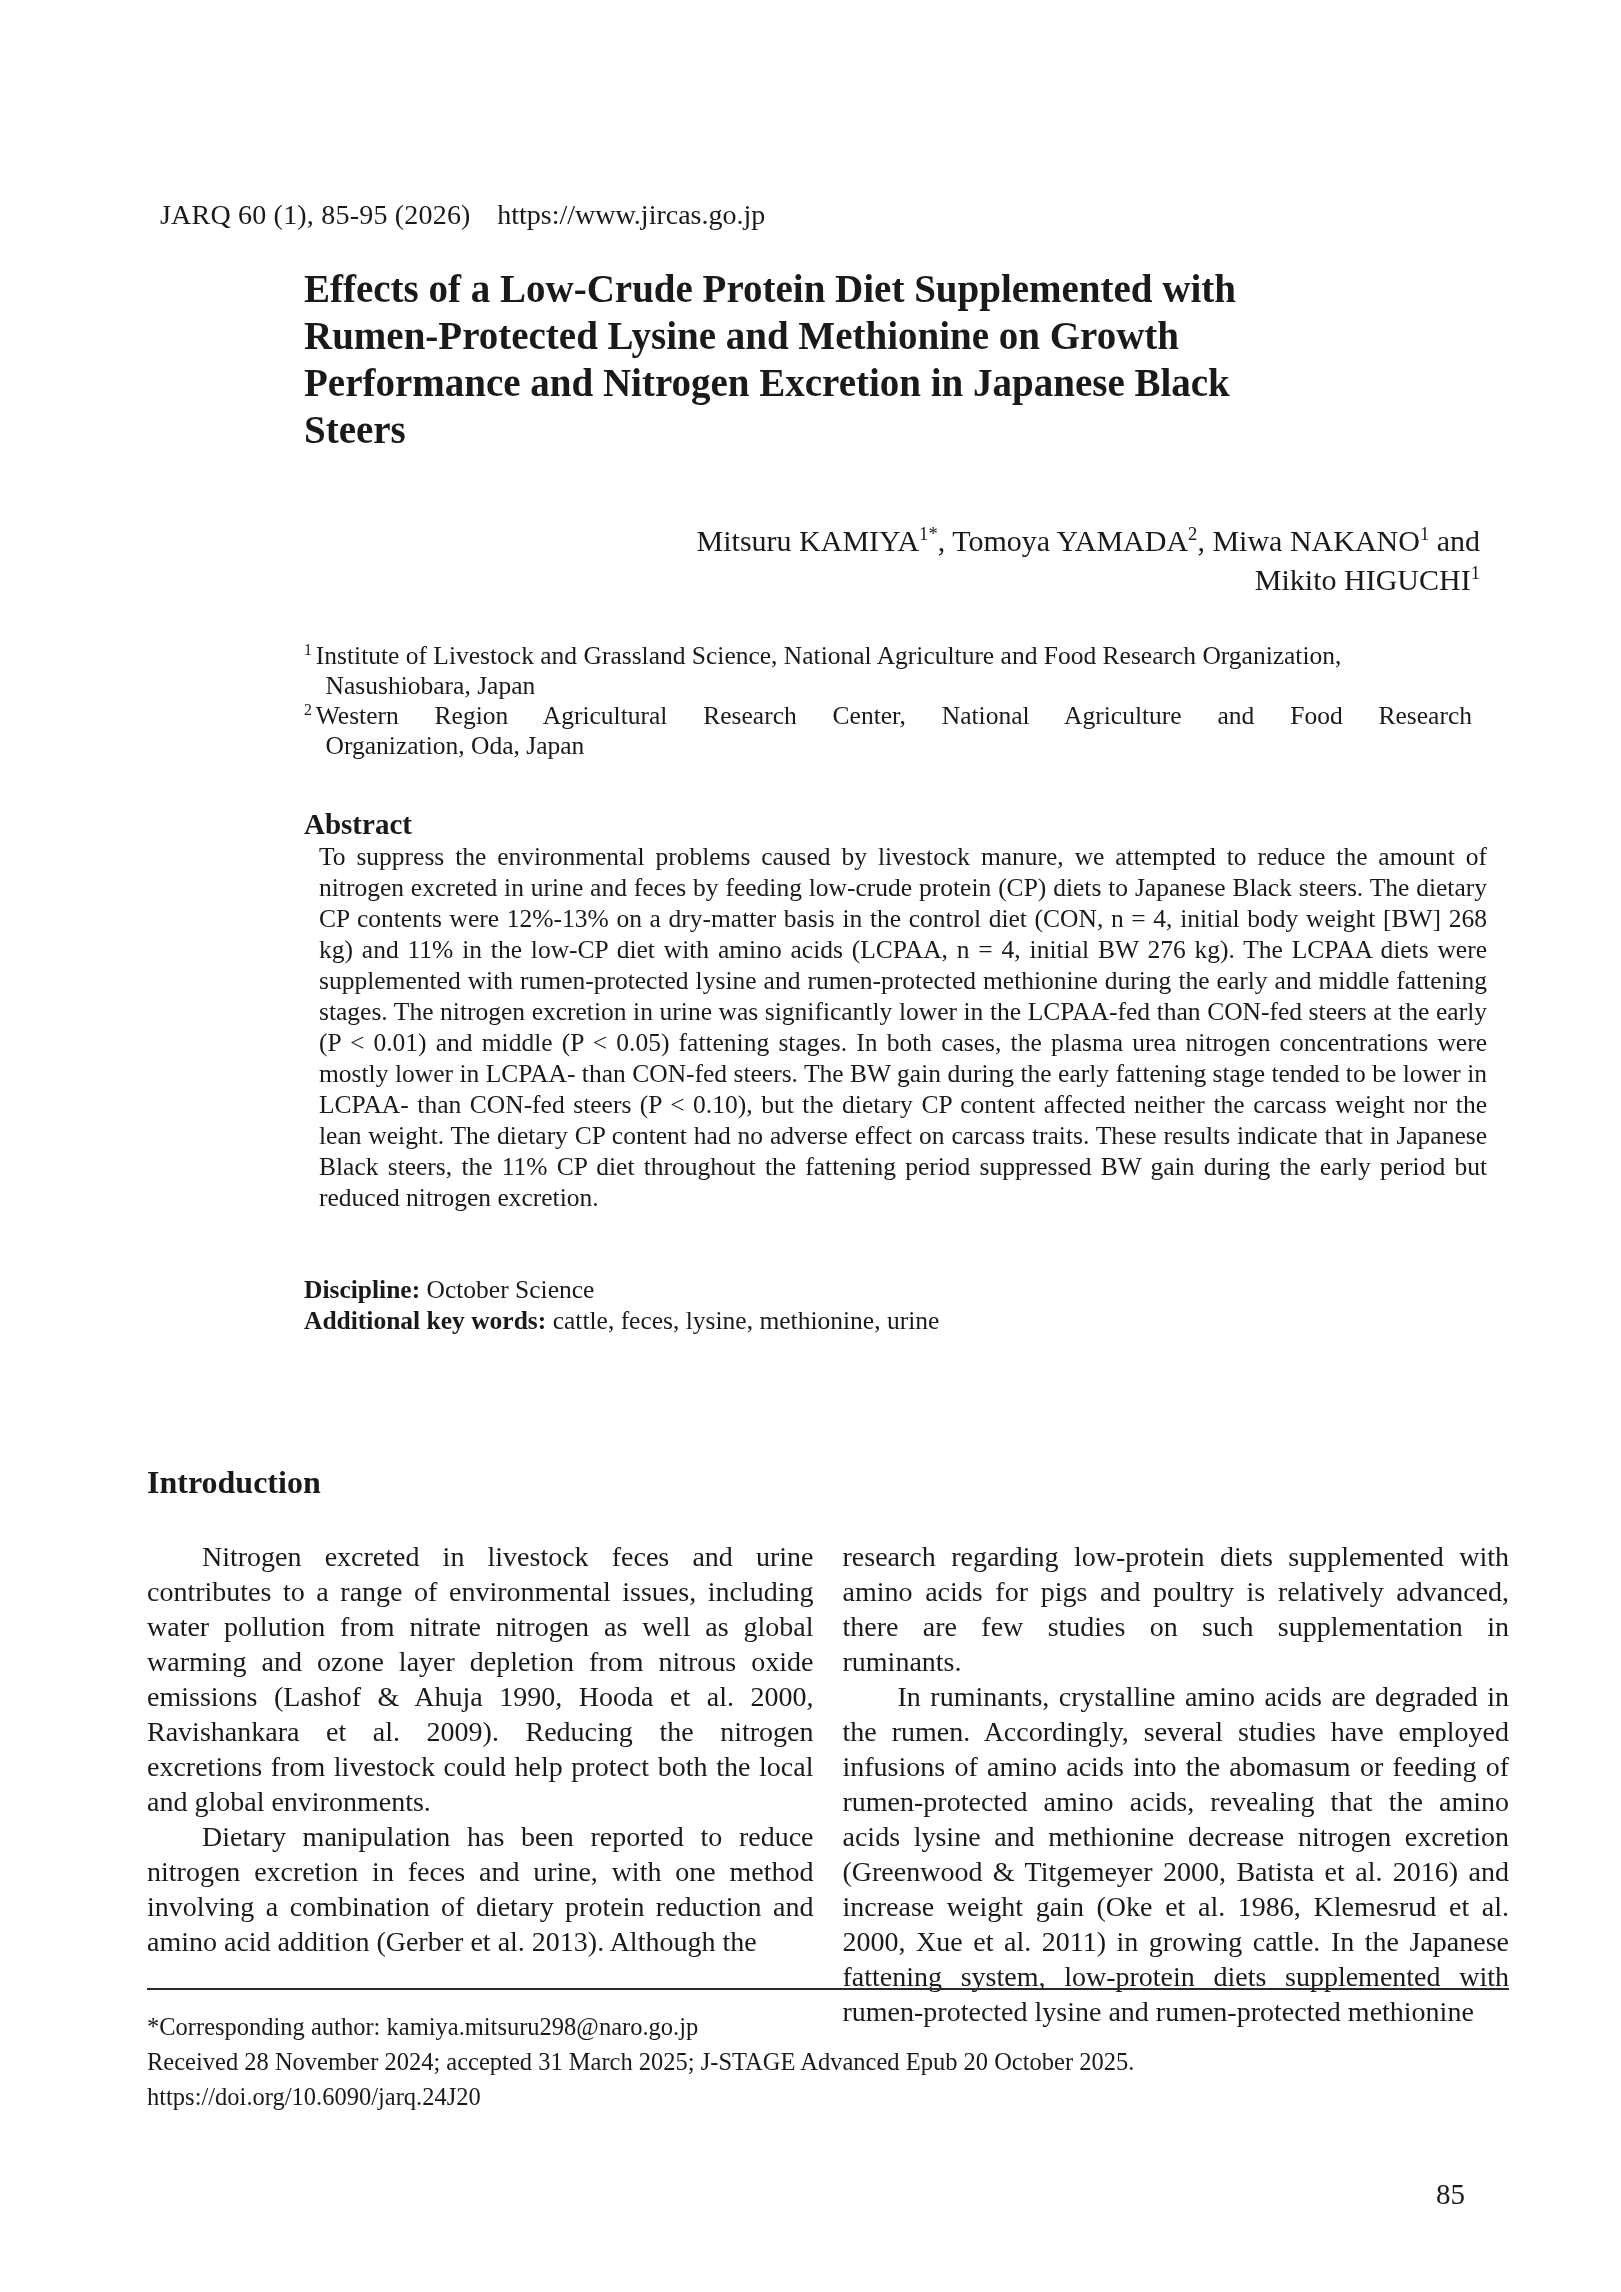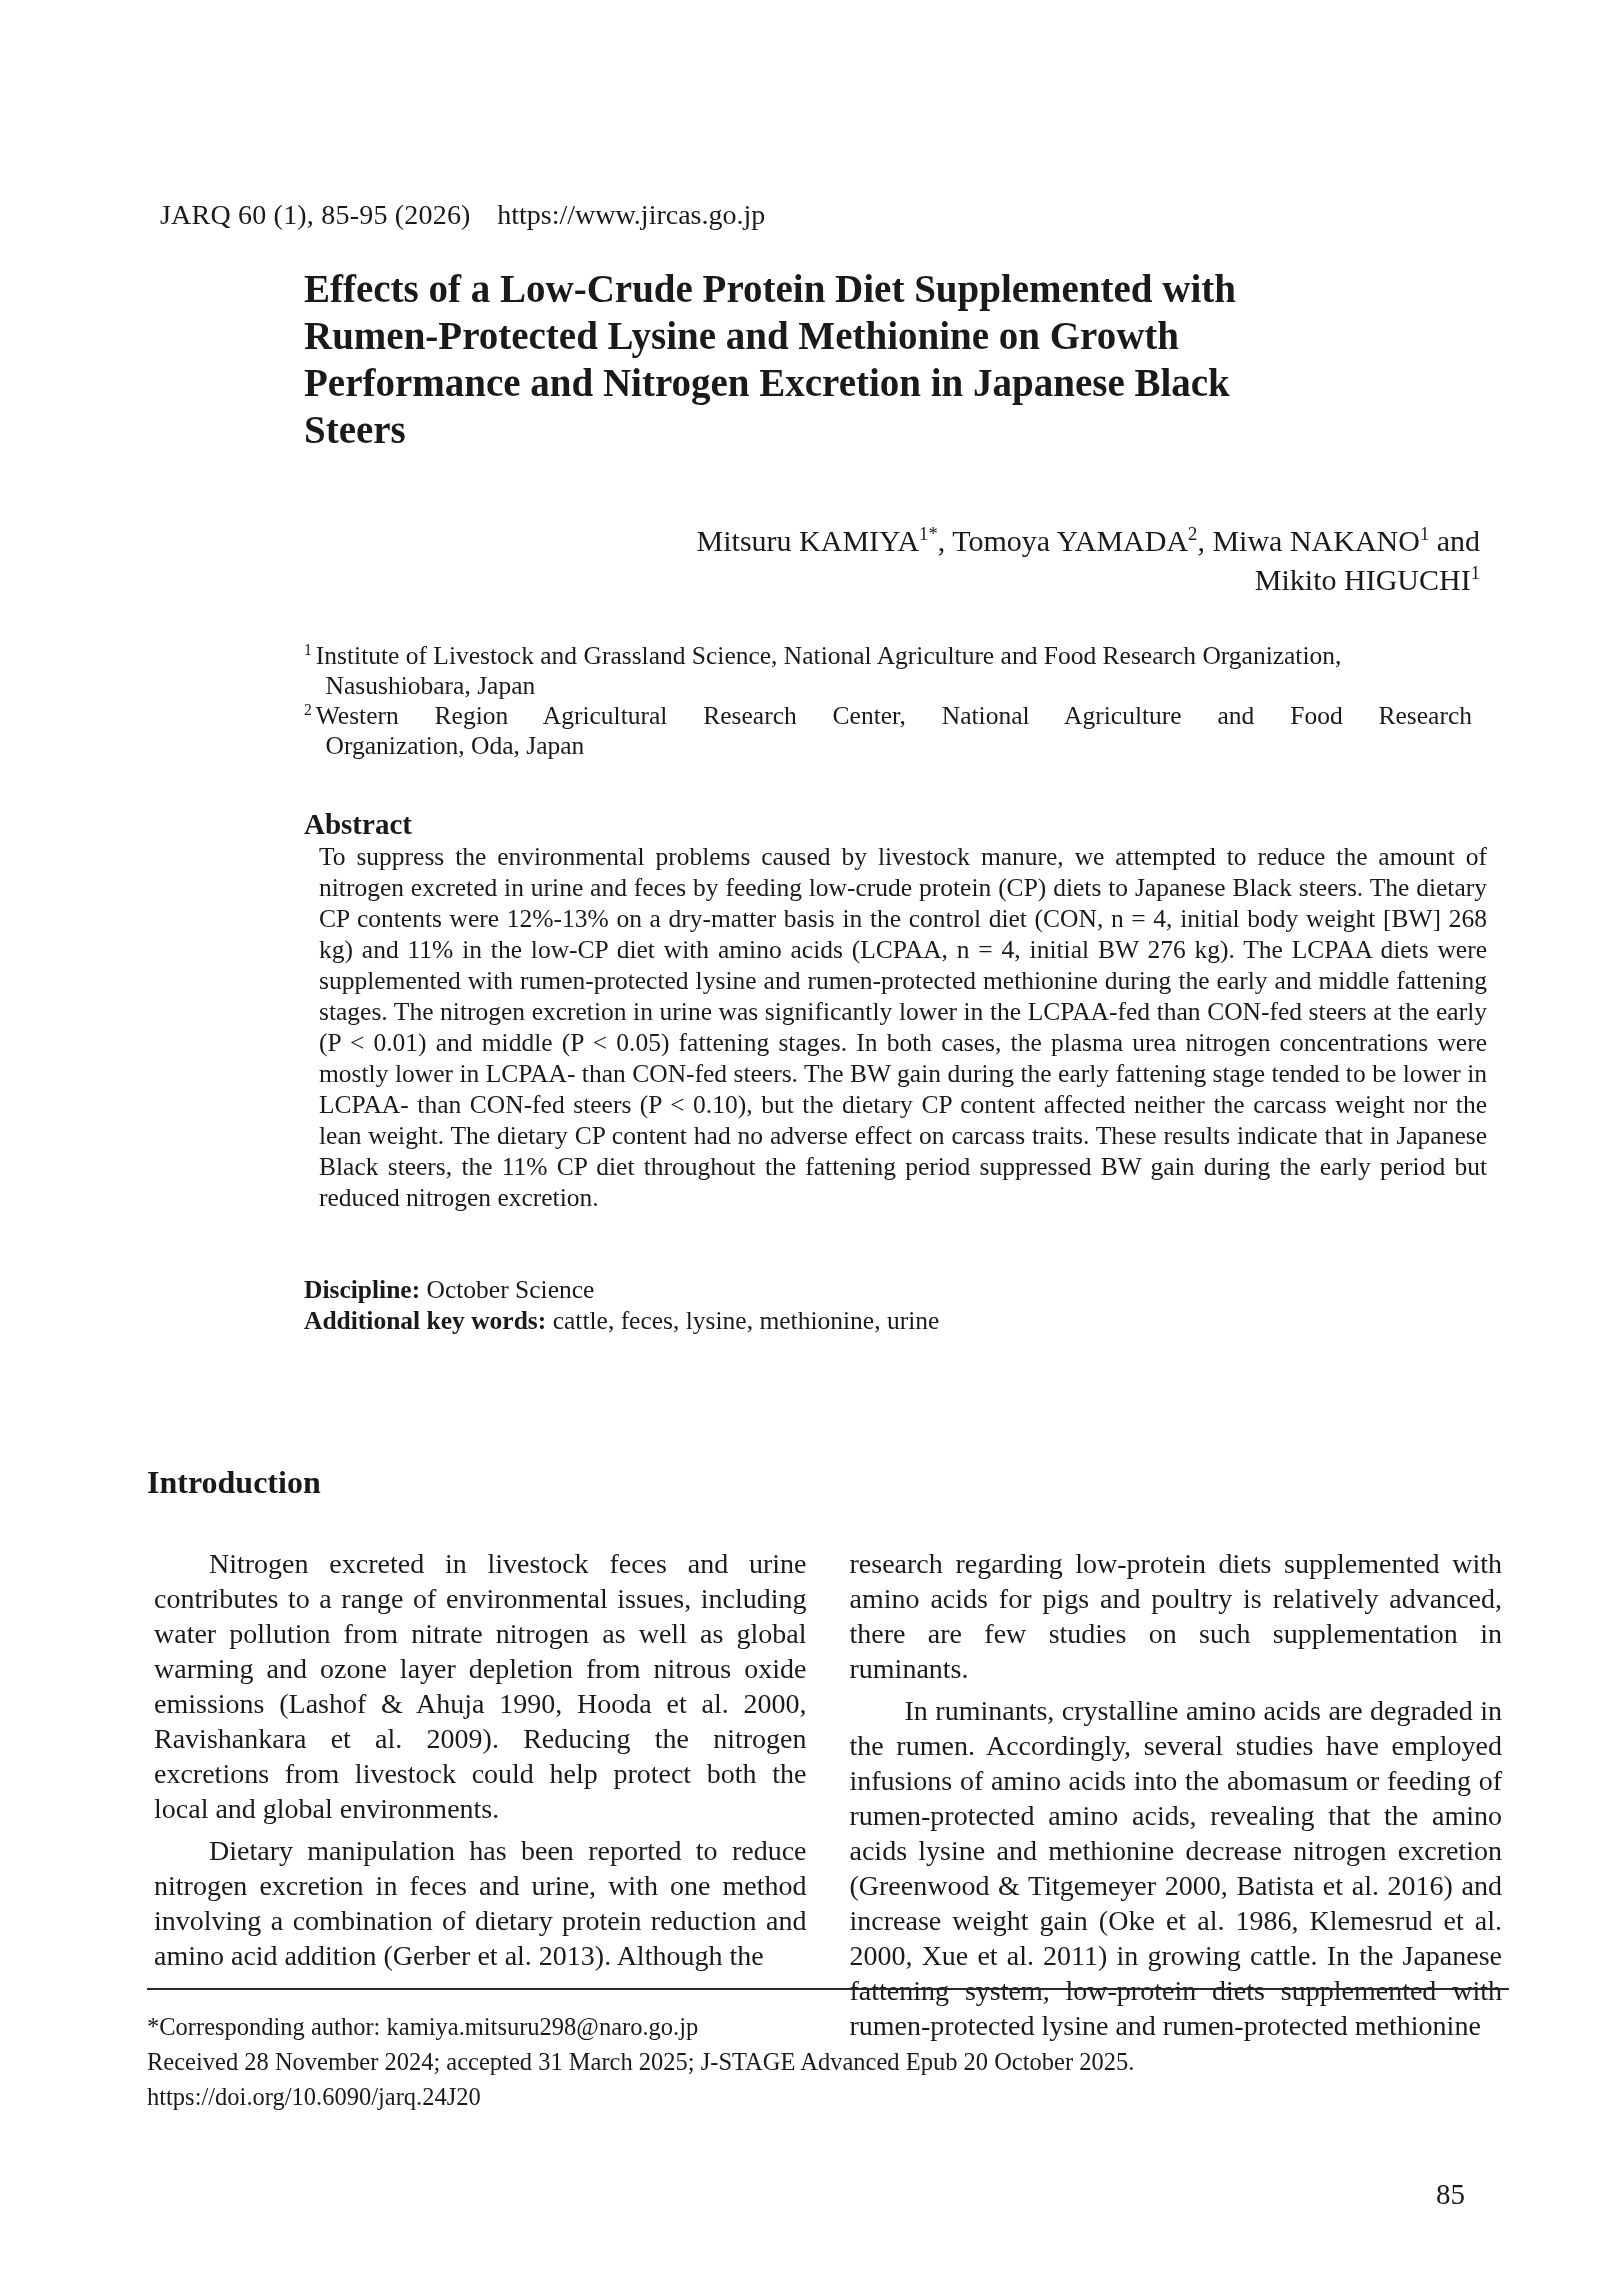--- a/index.html
+++ b/index.html
@@ -90,21 +90,21 @@
     width: 1362px;
     display: flex;
     gap: 29px;
   }
   .col {
     width: 667px;
     font-size: 28px;
     line-height: 35px;
     text-align: justify;
   }
-  .col p { margin: 7px; }
+  .col p { margin: 0; }
   .col p.indent { text-indent: 55px; }
 
   .footnote-rule {
     position: absolute;
     left: 147px; top: 1988px;
     width: 1362px;
     border-top: 2px solid #2a2a2a;
   }
   .footnote-block {
     position: absolute;

